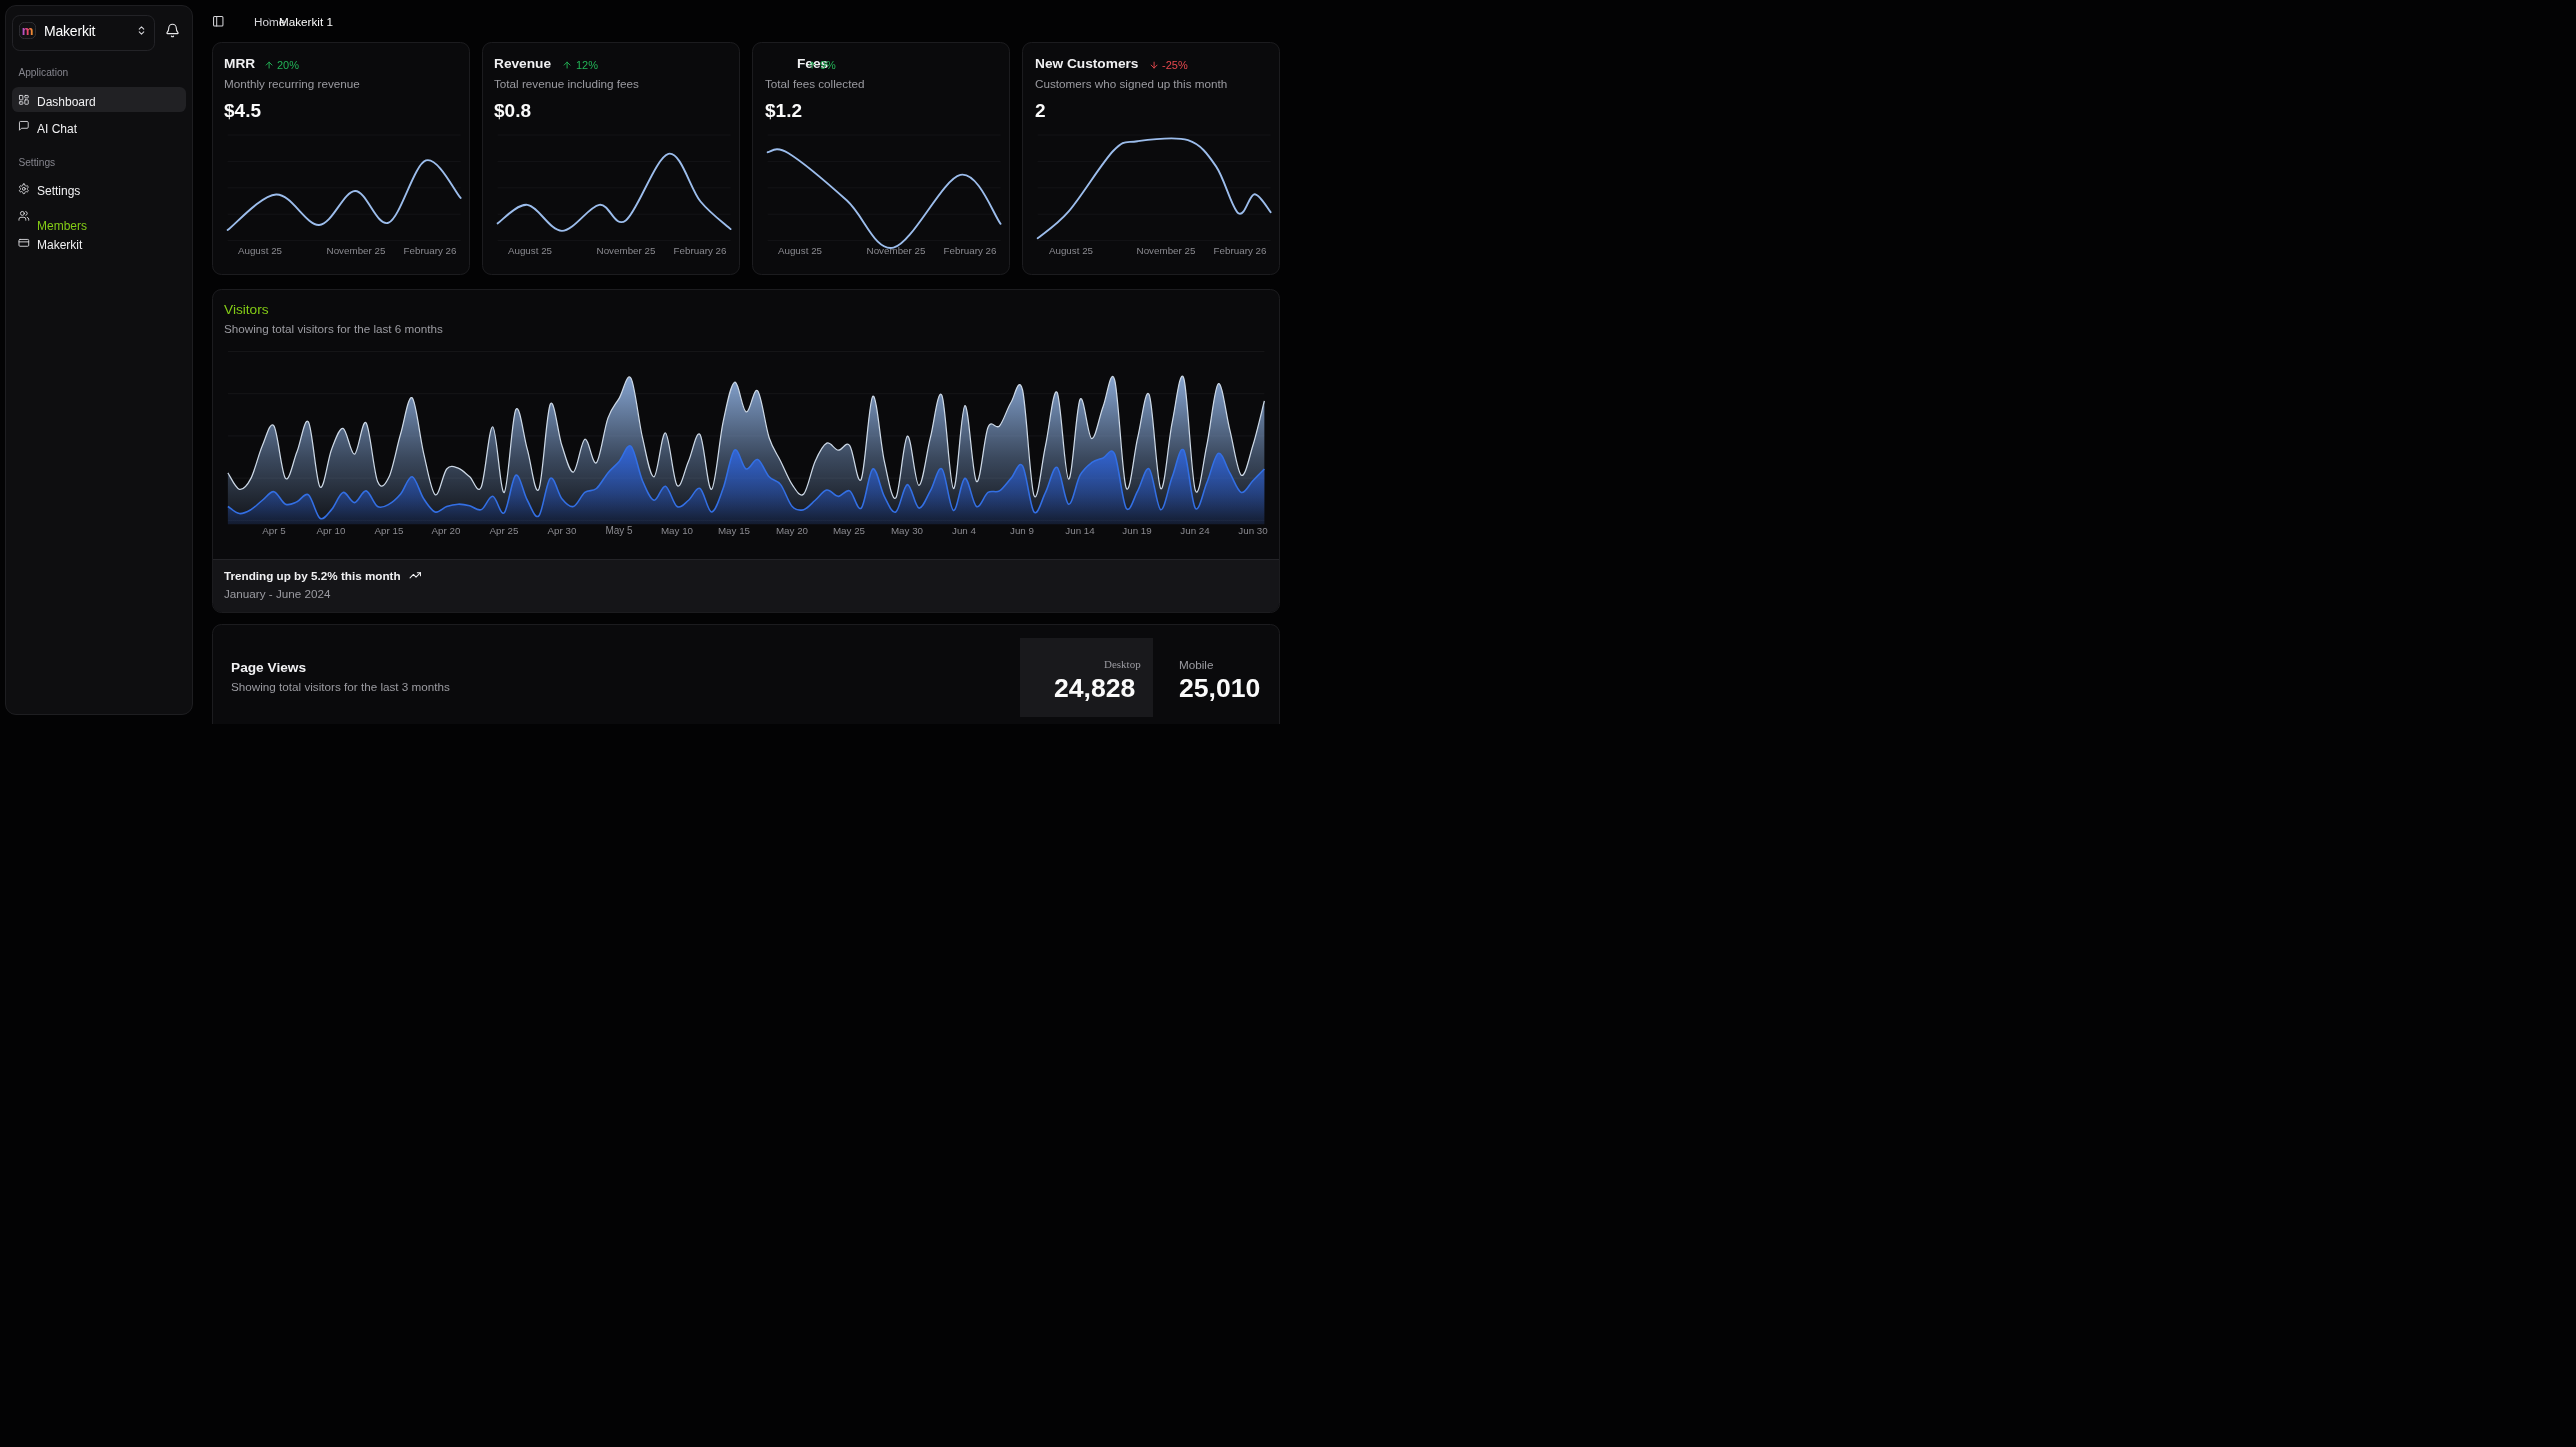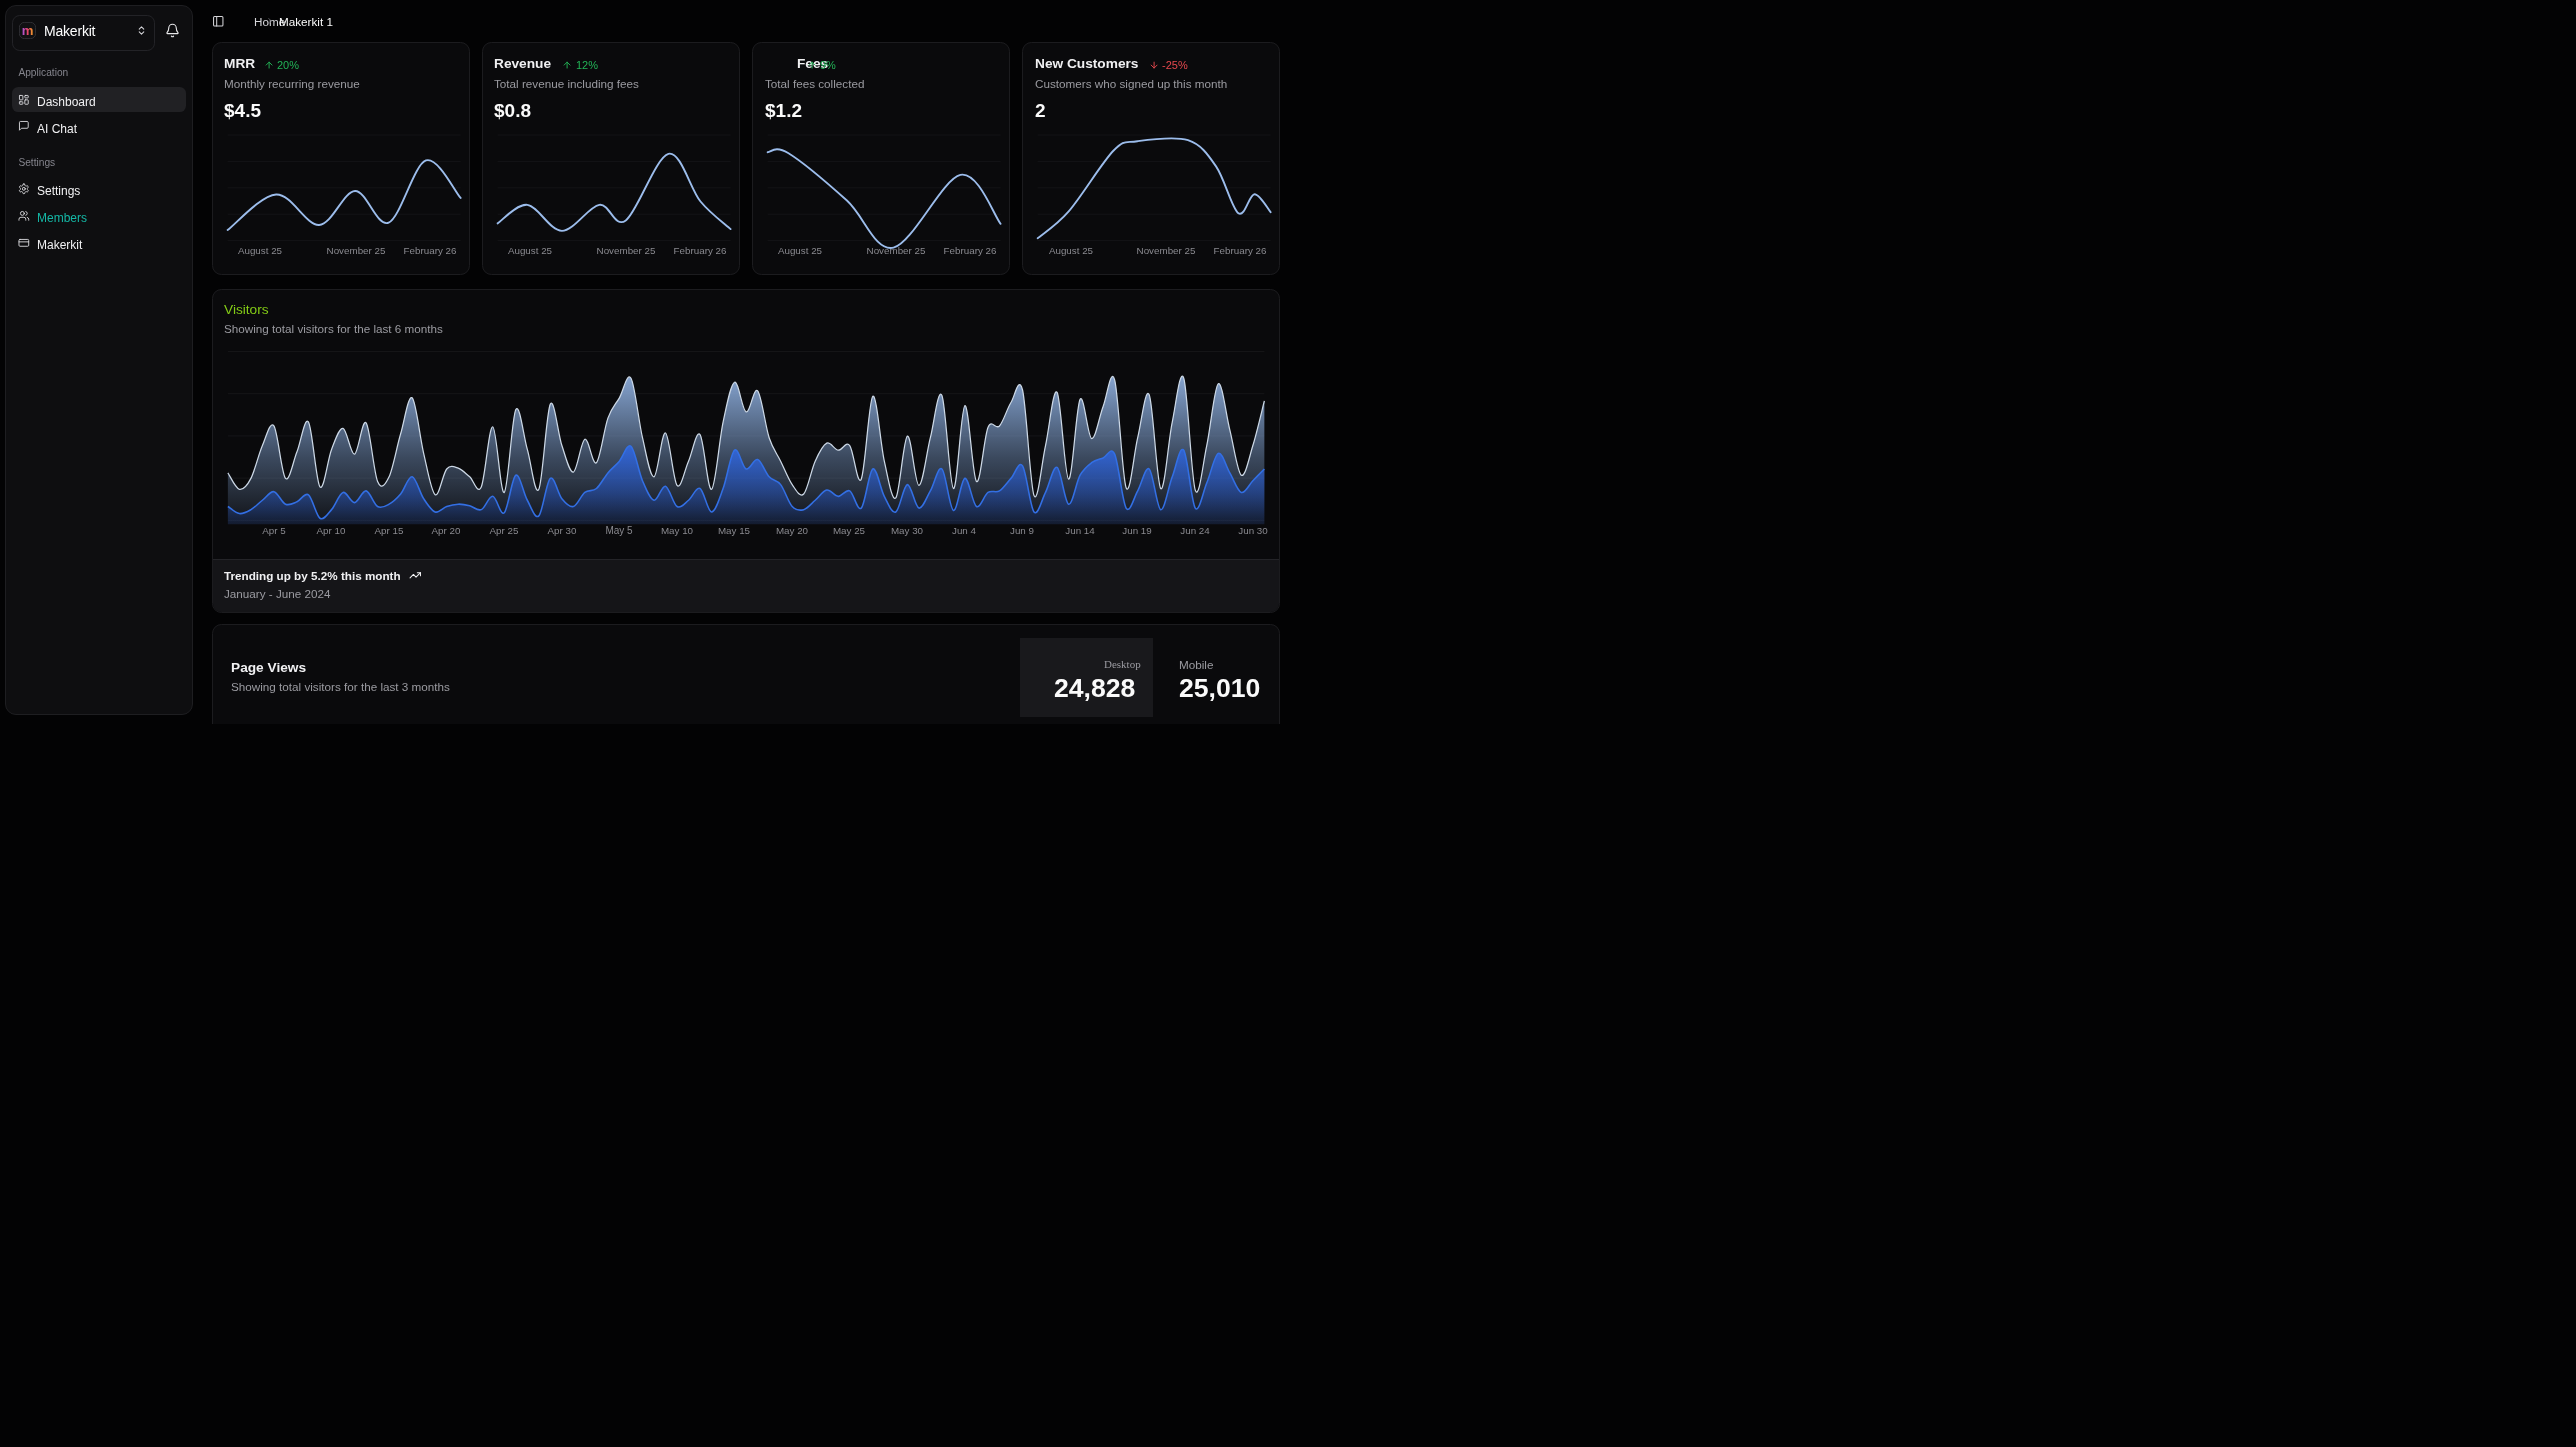--- a/index.html
+++ b/index.html
@@ -40,21 +40,21 @@
       <path d="M12.22 2h-.44a2 2 0 0 0-2 2v.18a2 2 0 0 1-1 1.73l-.43.25a2 2 0 0 1-2 0l-.15-.08a2 2 0 0 0-2.73.73l-.22.38a2 2 0 0 0 .73 2.73l.15.1a2 2 0 0 1 1 1.72v.51a2 2 0 0 1-1 1.74l-.15.09a2 2 0 0 0-.73 2.73l.22.38a2 2 0 0 0 2.73.73l.15-.08a2 2 0 0 1 2 0l.43.25a2 2 0 0 1 1 1.73V20a2 2 0 0 0 2 2h.44a2 2 0 0 0 2-2v-.18a2 2 0 0 1 1-1.73l.43-.25a2 2 0 0 1 2 0l.15.08a2 2 0 0 0 2.73-.73l.22-.39a2 2 0 0 0-.73-2.73l-.15-.08a2 2 0 0 1-1-1.74v-.5a2 2 0 0 1 1-1.74l.15-.09a2 2 0 0 0 .73-2.73l-.22-.38a2 2 0 0 0-2.73-.73l-.15.08a2 2 0 0 1-2 0l-.43-.25a2 2 0 0 1-1-1.73V4a2 2 0 0 0-2-2z"></path>
       <circle cx="12" cy="12" r="3"></circle>
     </svg>
 <div style="position:absolute;left:37px;top:185px;font-size:12px;line-height:1;color:#f1f1f3;font-weight:400;white-space:nowrap;">Settings</div>
 <svg style="position:absolute;left:18px;top:210px" width="11.7" height="11.7" viewBox="0 0 24 24" fill="none" stroke="#e4e4e7" stroke-width="1.8" stroke-linecap="round" stroke-linejoin="round">
       <path d="M16 21v-2a4 4 0 0 0-4-4H6a4 4 0 0 0-4 4v2"></path>
       <circle cx="9" cy="7" r="4"></circle>
       <path d="M22 21v-2a4 4 0 0 0-3-3.87"></path>
       <path d="M16 3.13a4 4 0 0 1 0 7.75"></path>
     </svg>
-<div style="position:absolute;left:37px;top:212px;font-size:12px;line-height:1;color:#14b8a6;font-weight:400;white-space:nowrap;">Members</div>
+<div style="position:absolute;left:37px;top:220px;font-size:12px;line-height:1;color:#84cc16;font-weight:400;white-space:nowrap;">Members</div>
 <svg style="position:absolute;left:18px;top:237px" width="11.7" height="11.7" viewBox="0 0 24 24" fill="none" stroke="#e4e4e7" stroke-width="1.8" stroke-linecap="round" stroke-linejoin="round">
       <rect width="20" height="14" x="2" y="5" rx="2"></rect>
       <line x1="2" x2="22" y1="10" y2="10"></line>
     </svg>
 <div style="position:absolute;left:37px;top:239px;font-size:12px;line-height:1;color:#f1f1f3;font-weight:400;white-space:nowrap;">Makerkit</div>
 <div style="position:absolute;left:18.4px;top:158px;font-size:10.2px;line-height:1;color:#85858d;font-weight:400;white-space:nowrap;">Settings</div>
 <svg style="position:absolute;left:212px;top:15px" width="12.5" height="12.5" viewBox="0 0 24 24" fill="none" stroke="#d4d4d8" stroke-width="2.0" stroke-linecap="round" stroke-linejoin="round">
       <rect width="18" height="18" x="3" y="3" rx="2"></rect>
       <path d="M9 3v18"></path>
     </svg>

